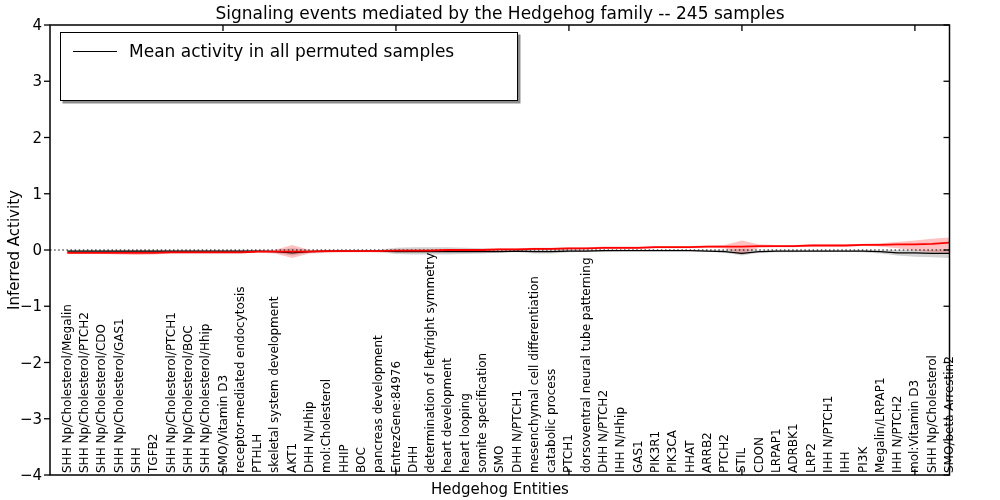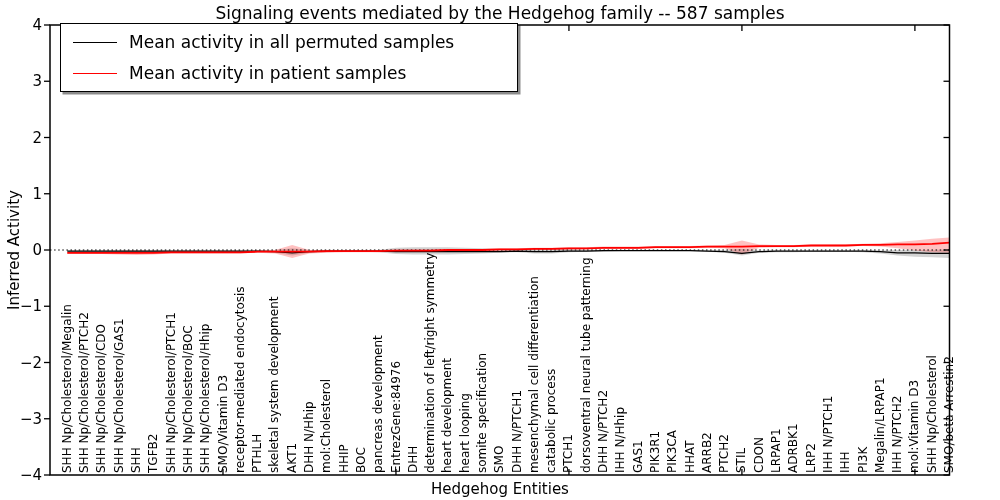--- a/index.html
+++ b/index.html
@@ -7,31 +7,31 @@
           font-family:"DejaVu Sans","Liberation Sans",sans-serif;overflow:hidden;}
   #chart-title{position:absolute;left:0;top:3px;width:1000px;text-align:center;
                font-size:17px;color:#000;}
   #plot-svg{position:absolute;left:0;top:0;}
   .ytick-label{position:absolute;width:30px;text-align:right;font-size:15px;color:#000;line-height:18px;}
   .cat-label{position:absolute;white-space:nowrap;font-size:12px;line-height:13px;color:#000;
              transform:rotate(-90deg);transform-origin:0 0;}
   #y-axis-title{position:absolute;left:14px;top:250px;white-space:nowrap;font-size:15px;color:#000;
                 transform:translate(-50%,-50%) rotate(-90deg);}
   #x-axis-title{position:absolute;left:0;top:480px;width:1000px;text-align:center;font-size:15px;color:#000;}
-  #legend{position:absolute;left:60px;top:23px;width:456px;height:67px;background:#fff;
+  #legend{position:absolute;left:60px;top:32px;width:456px;height:67px;background:#fff;
           border:1.5px solid #000;box-shadow:2.5px 2.5px 0 rgba(0,0,0,0.45);z-index:5;}
   .legend-row{position:absolute;left:0;height:30px;display:flex;align-items:center;}
   .legend-row .sample{display:inline-block;width:44px;height:0;border-top:1.8px solid #000;margin-left:12px;}
   .legend-row .ltext{margin-left:12px;font-size:17px;color:#000;white-space:nowrap;}
 </style>
 </head>
 <body>
 
 <div id="figure">
-  <div id="chart-title">Signaling events mediated by the Hedgehog family -- 587 samples</div>
+  <div id="chart-title">Signaling events mediated by the Hedgehog family -- 245 samples</div>
 
   <svg id="plot-svg" width="1000" height="500">
     <path id="band-permuted" fill="#808080" fill-opacity="0.35" stroke="none" d="M67.3,250.6 L84.6,250.6 L101.9,250.6 L119.2,250.6 L136.5,250.6 L153.8,250.6 L171.1,250.6 L188.4,250.6 L205.7,250.6 L223.0,250.6 L240.3,250.6 L257.6,250.6 L274.9,250.0 L292.2,248.3 L309.5,250.0 L326.8,250.6 L344.1,250.6 L361.4,250.6 L378.7,250.0 L396.0,247.8 L413.3,247.2 L430.6,247.2 L447.9,247.2 L465.2,247.8 L482.5,248.3 L499.8,248.9 L517.0,249.4 L534.3,248.9 L551.6,248.9 L568.9,249.4 L586.2,250.0 L603.5,250.0 L620.8,250.0 L638.1,250.0 L655.4,250.0 L672.7,250.0 L690.0,250.0 L707.3,250.6 L724.6,250.0 L741.9,248.9 L759.2,250.6 L776.5,250.6 L793.8,250.6 L811.1,250.6 L828.4,250.6 L845.7,250.6 L863.0,250.6 L880.3,250.6 L897.6,250.0 L914.9,250.0 L932.2,250.0 L949.5,249.4 L949.5,257.9 L932.2,257.3 L914.9,256.8 L897.6,255.6 L880.3,253.4 L863.0,252.3 L845.7,251.7 L828.4,251.7 L811.1,251.7 L793.8,252.3 L776.5,252.3 L759.2,252.8 L741.9,255.6 L724.6,252.8 L707.3,251.7 L690.0,251.1 L672.7,251.1 L655.4,251.1 L638.1,251.1 L620.8,251.1 L603.5,251.7 L586.2,251.7 L568.9,252.3 L551.6,253.4 L534.3,253.4 L517.0,252.3 L499.8,252.8 L482.5,253.4 L465.2,253.9 L447.9,254.5 L430.6,254.5 L413.3,254.5 L396.0,253.9 L378.7,252.3 L361.4,251.7 L344.1,251.7 L326.8,252.3 L309.5,252.8 L292.2,255.6 L274.9,252.8 L257.6,252.3 L240.3,251.7 L223.0,251.7 L205.7,251.7 L188.4,251.7 L171.1,251.7 L153.8,251.7 L136.5,251.7 L119.2,251.7 L101.9,251.7 L84.6,251.7 L67.3,251.7 Z"></path>
     <path id="band-patient" fill="#ff3333" fill-opacity="0.30" stroke="none" d="M67.3,251.7 L84.6,251.7 L101.9,251.7 L119.2,251.1 L136.5,250.6 L153.8,251.1 L171.1,251.1 L188.4,251.1 L205.7,251.1 L223.0,251.1 L240.3,251.1 L257.6,250.6 L274.9,250.0 L292.2,244.9 L309.5,250.0 L326.8,250.0 L344.1,250.0 L361.4,250.0 L378.7,250.0 L396.0,249.4 L413.3,249.4 L430.6,249.4 L447.9,248.9 L465.2,248.9 L482.5,248.9 L499.8,248.3 L517.0,248.3 L534.3,247.8 L551.6,247.8 L568.9,247.2 L586.2,247.2 L603.5,246.6 L620.8,246.6 L638.1,246.6 L655.4,246.1 L672.7,246.1 L690.0,246.1 L707.3,245.5 L724.6,244.9 L741.9,240.4 L759.2,244.4 L776.5,244.9 L793.8,244.9 L811.1,244.4 L828.4,244.4 L845.7,244.4 L863.0,243.8 L880.3,243.3 L897.6,242.1 L914.9,240.4 L932.2,238.8 L949.5,237.6 L949.5,252.8 L932.2,252.3 L914.9,250.6 L897.6,248.3 L880.3,246.6 L863.0,246.1 L845.7,246.6 L828.4,246.6 L811.1,246.6 L793.8,247.2 L776.5,247.2 L759.2,247.8 L741.9,254.5 L724.6,248.3 L707.3,247.8 L690.0,248.3 L672.7,248.3 L655.4,248.3 L638.1,248.9 L620.8,248.9 L603.5,248.9 L586.2,249.4 L568.9,249.4 L551.6,250.0 L534.3,250.0 L517.0,250.6 L499.8,250.6 L482.5,251.1 L465.2,251.1 L447.9,251.1 L430.6,251.7 L413.3,251.7 L396.0,251.7 L378.7,252.3 L361.4,252.3 L344.1,252.3 L326.8,252.8 L309.5,253.4 L292.2,257.9 L274.9,253.4 L257.6,252.8 L240.3,253.4 L223.0,253.4 L205.7,253.4 L188.4,253.4 L171.1,253.4 L153.8,254.5 L136.5,255.1 L119.2,254.5 L101.9,253.9 L84.6,253.9 L67.3,253.9 Z"></path>
     <line id="zero-line" stroke="#000" stroke-width="1.2" stroke-dasharray="1.5,2.6" x1="50" x2="949.5" y1="250" y2="250"></line>
     <path id="line-permuted" fill="none" stroke="#000000" stroke-width="1.3" d="M67.3,251.1 L84.6,251.1 L101.9,251.1 L119.2,251.1 L136.5,251.1 L153.8,251.1 L171.1,251.1 L188.4,251.1 L205.7,251.1 L223.0,251.1 L240.3,251.1 L257.6,251.1 L274.9,251.7 L292.2,252.8 L309.5,251.7 L326.8,251.1 L344.1,251.1 L361.4,251.1 L378.7,251.1 L396.0,251.7 L413.3,251.7 L430.6,251.7 L447.9,251.7 L465.2,251.7 L482.5,251.7 L499.8,251.7 L517.0,251.1 L534.3,251.7 L551.6,251.7 L568.9,251.1 L586.2,251.1 L603.5,250.6 L620.8,250.6 L638.1,250.6 L655.4,250.6 L672.7,250.6 L690.0,250.6 L707.3,251.1 L724.6,251.7 L741.9,253.4 L759.2,251.7 L776.5,251.1 L793.8,251.1 L811.1,251.1 L828.4,251.1 L845.7,251.1 L863.0,251.1 L880.3,251.7 L897.6,252.8 L914.9,252.8 L932.2,253.4 L949.5,253.4"></path>
     <path id="line-patient" fill="none" stroke="#ff0000" stroke-width="1.8" d="M67.3,252.8 L84.6,252.8 L101.9,252.8 L119.2,252.8 L136.5,252.8 L153.8,252.8 L171.1,252.3 L188.4,252.3 L205.7,252.3 L223.0,252.3 L240.3,252.3 L257.6,251.7 L274.9,251.7 L292.2,251.7 L309.5,251.7 L326.8,251.1 L344.1,251.1 L361.4,251.1 L378.7,251.1 L396.0,250.6 L413.3,250.6 L430.6,250.6 L447.9,250.0 L465.2,250.0 L482.5,250.0 L499.8,249.4 L517.0,249.4 L534.3,248.9 L551.6,248.9 L568.9,248.3 L586.2,248.3 L603.5,247.8 L620.8,247.8 L638.1,247.8 L655.4,247.2 L672.7,247.2 L690.0,247.2 L707.3,246.6 L724.6,246.6 L741.9,246.6 L759.2,246.1 L776.5,246.1 L793.8,246.1 L811.1,245.5 L828.4,245.5 L845.7,245.5 L863.0,244.9 L880.3,244.9 L897.6,244.4 L914.9,244.4 L932.2,243.8 L949.5,242.7"></path>
     <g id="ticks" stroke="#000" stroke-width="1.3">
         <line x1="44" y1="475" x2="50" y2="475"></line>
         <line x1="943.5" y1="475" x2="949.5" y2="475"></line>
@@ -132,18 +132,14 @@
     </div>
 
   <div id="y-axis-title">Inferred Activity</div>
   <div id="x-axis-title">Hedgehog Entities</div>
 
   <div id="legend">
     <div class="legend-row" style="top:3px;">
       <span class="sample"></span>
       <span class="ltext">Mean activity in all permuted samples</span>
     </div>
-    <div class="legend-row" style="top:34px;">
-      <span class="sample" style="border-top-color:#ff0000;"></span>
-      <span class="ltext">Mean activity in patient samples</span>
-    </div>
   </div>
 </div>
 
 </body></html>

